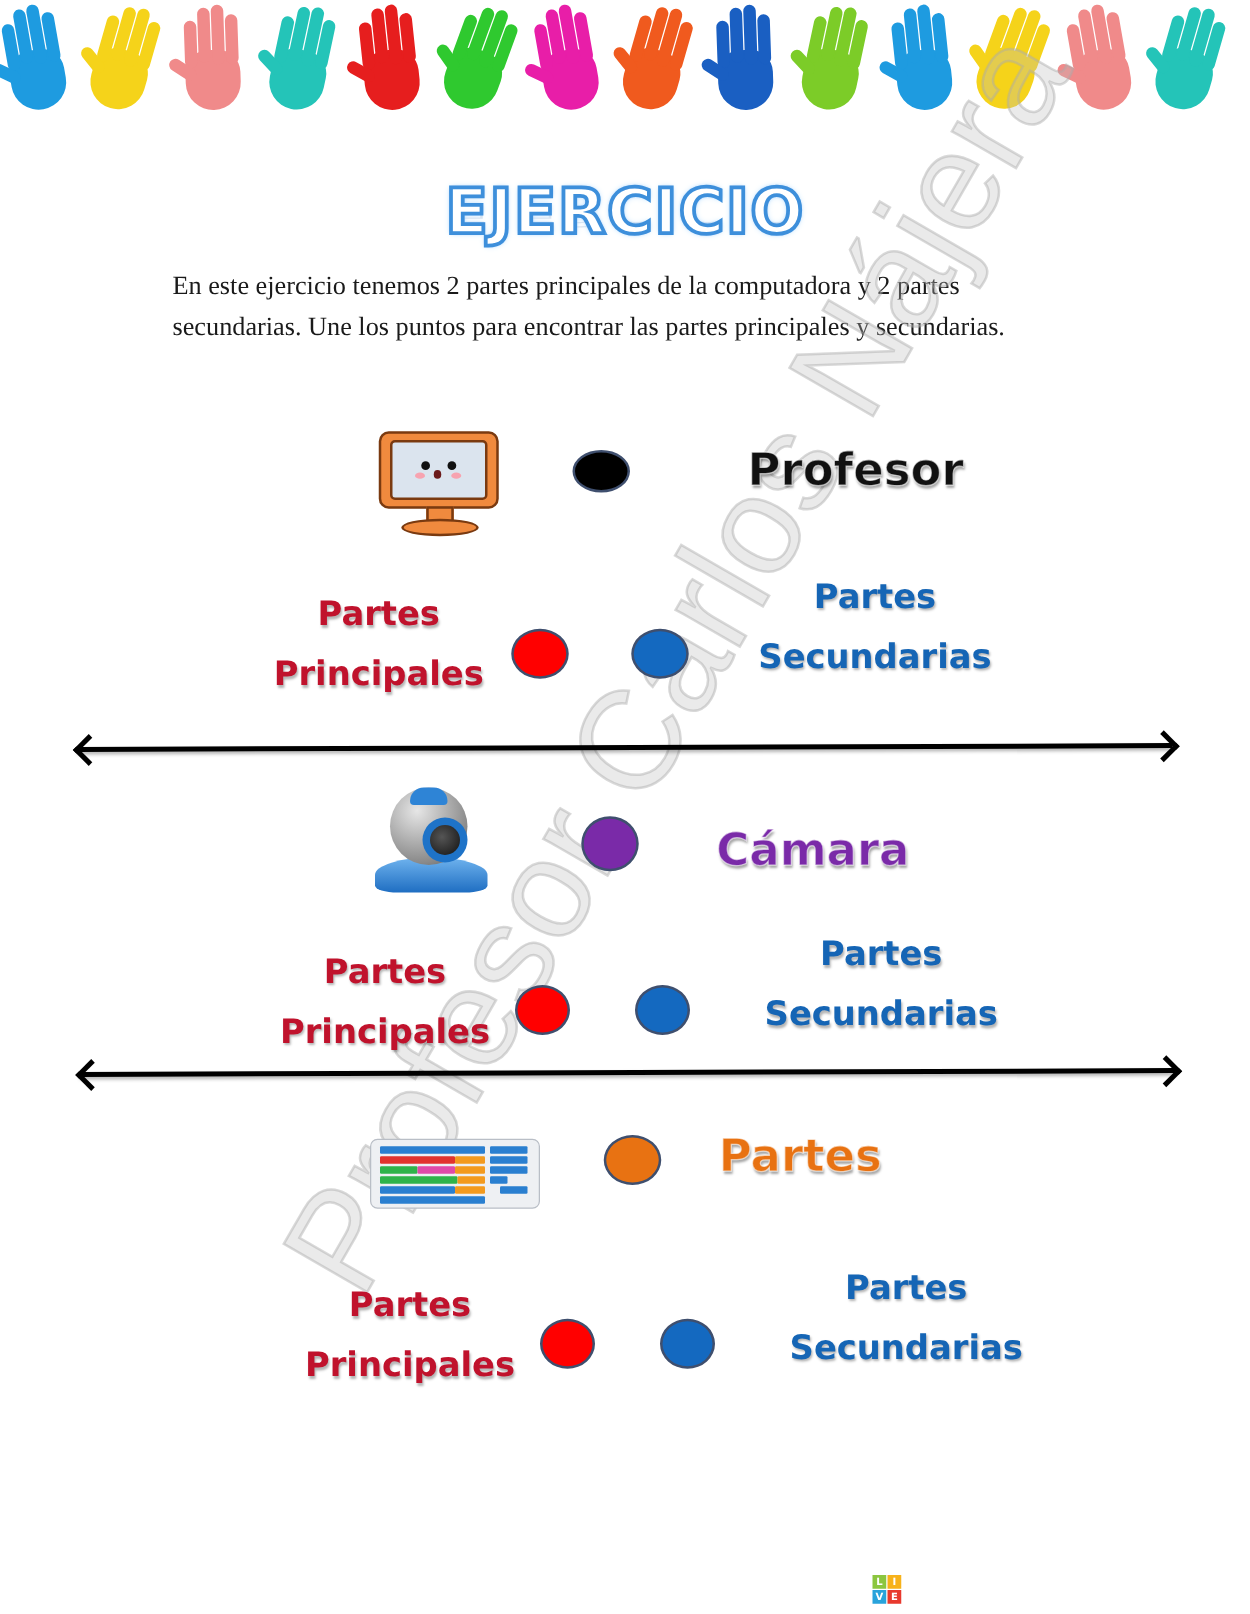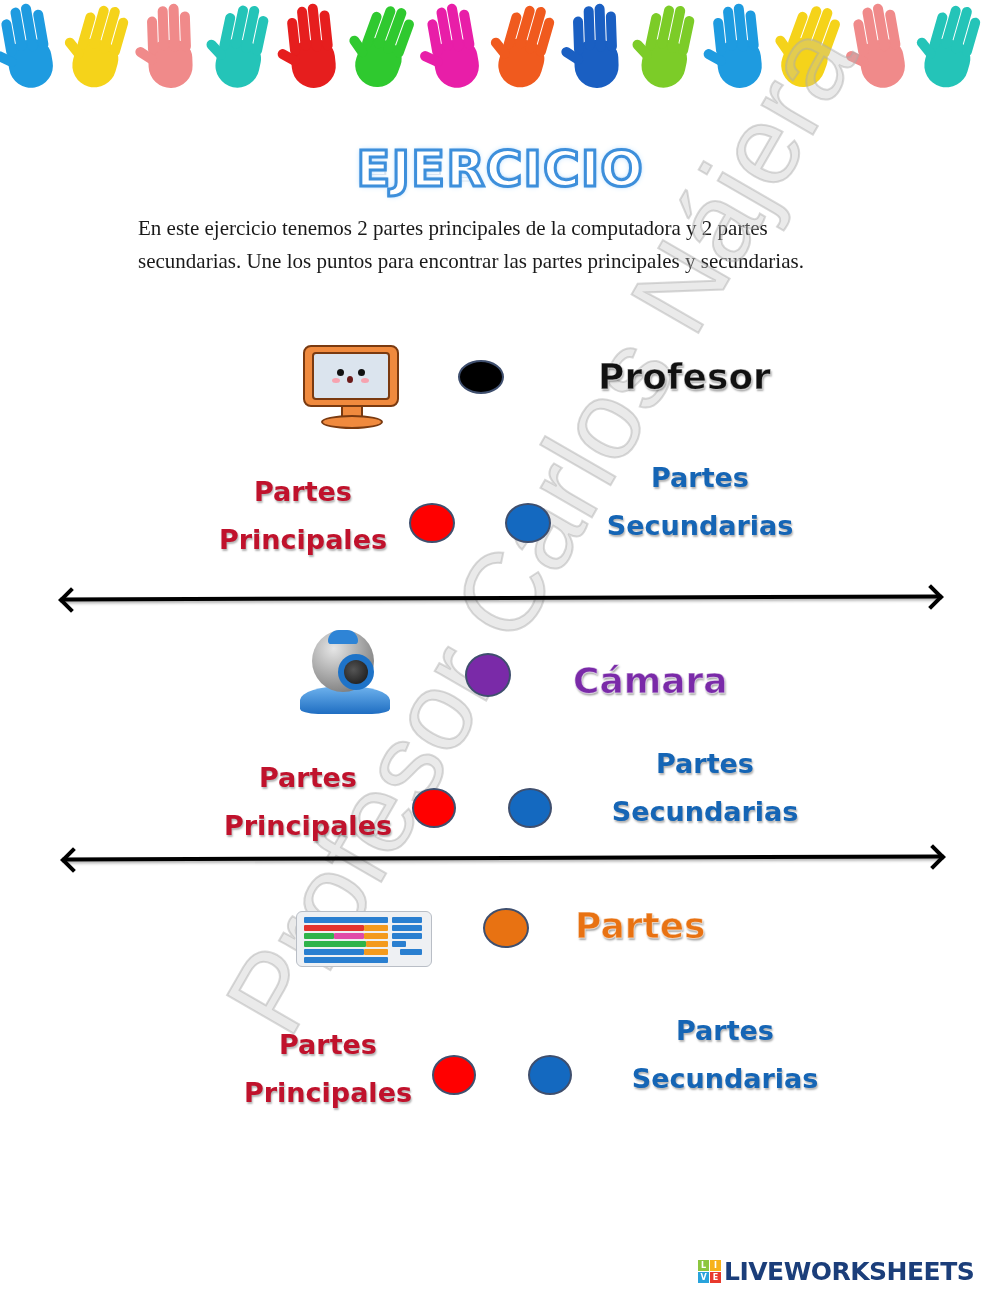--- a/index.html
+++ b/index.html
@@ -268,14 +268,13 @@
   <div>Secundarias</div>
 </div>
 
 <div class="abs" style="left:698px;top:1256px;height:30px;display:flex;align-items:center;">
   <div style="display:grid;grid-template-columns:11px 11px;grid-template-rows:11px 11px;gap:1px;margin-right:3px;">
     <span style="background:#8cc63f;color:#fff;font:bold 8px 'DejaVu Sans',sans-serif;text-align:center;line-height:11px;">L</span>
     <span style="background:#f7b21a;color:#fff;font:bold 8px 'DejaVu Sans',sans-serif;text-align:center;line-height:11px;">I</span>
     <span style="background:#29a3db;color:#fff;font:bold 8px 'DejaVu Sans',sans-serif;text-align:center;line-height:11px;">V</span>
     <span style="background:#e8392d;color:#fff;font:bold 8px 'DejaVu Sans',sans-serif;text-align:center;line-height:11px;">E</span>
   </div>
-  <span style="font-family:'DejaVu Sans',sans-serif;font-weight:bold;font-size:25px;color:#1b3e7a;letter-spacing:-0.5px;">LIVEWORKSHEETS</span>
 </div>
 
 </body></html>

